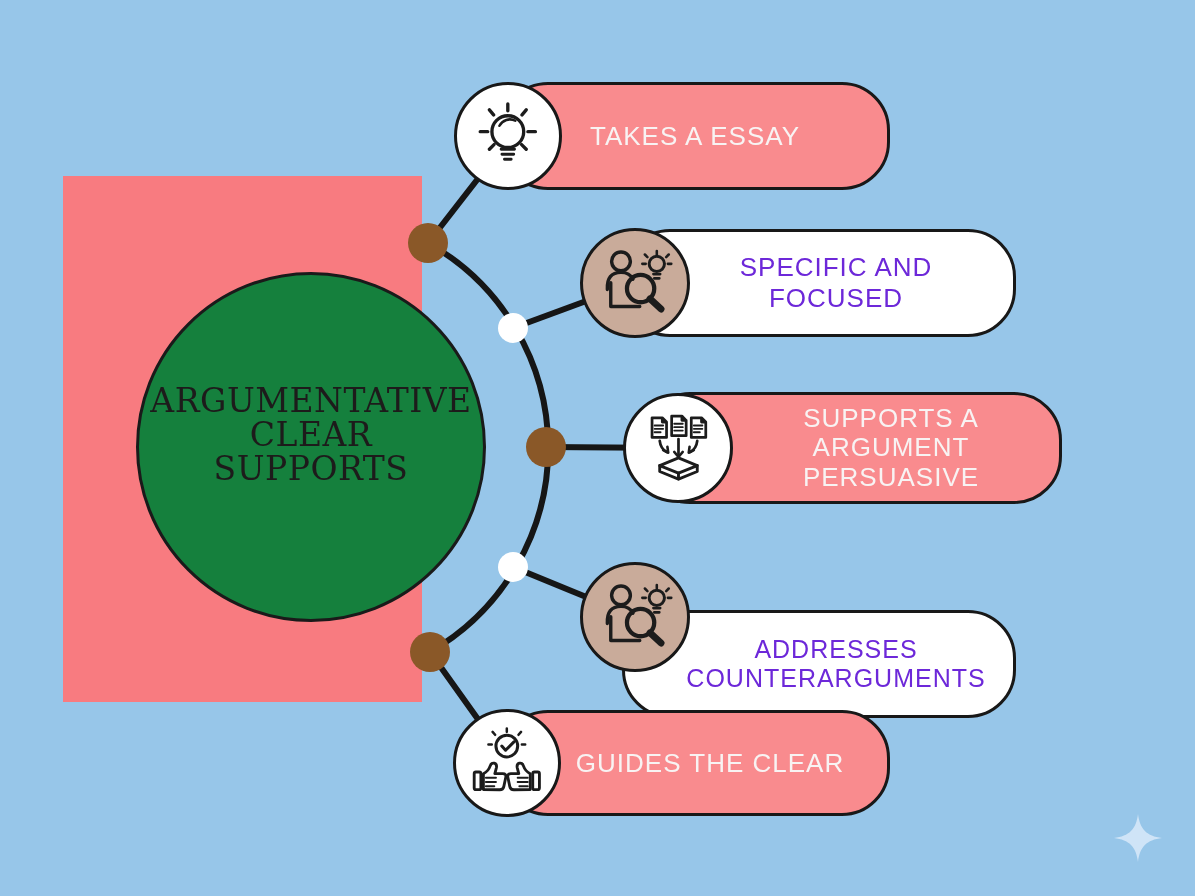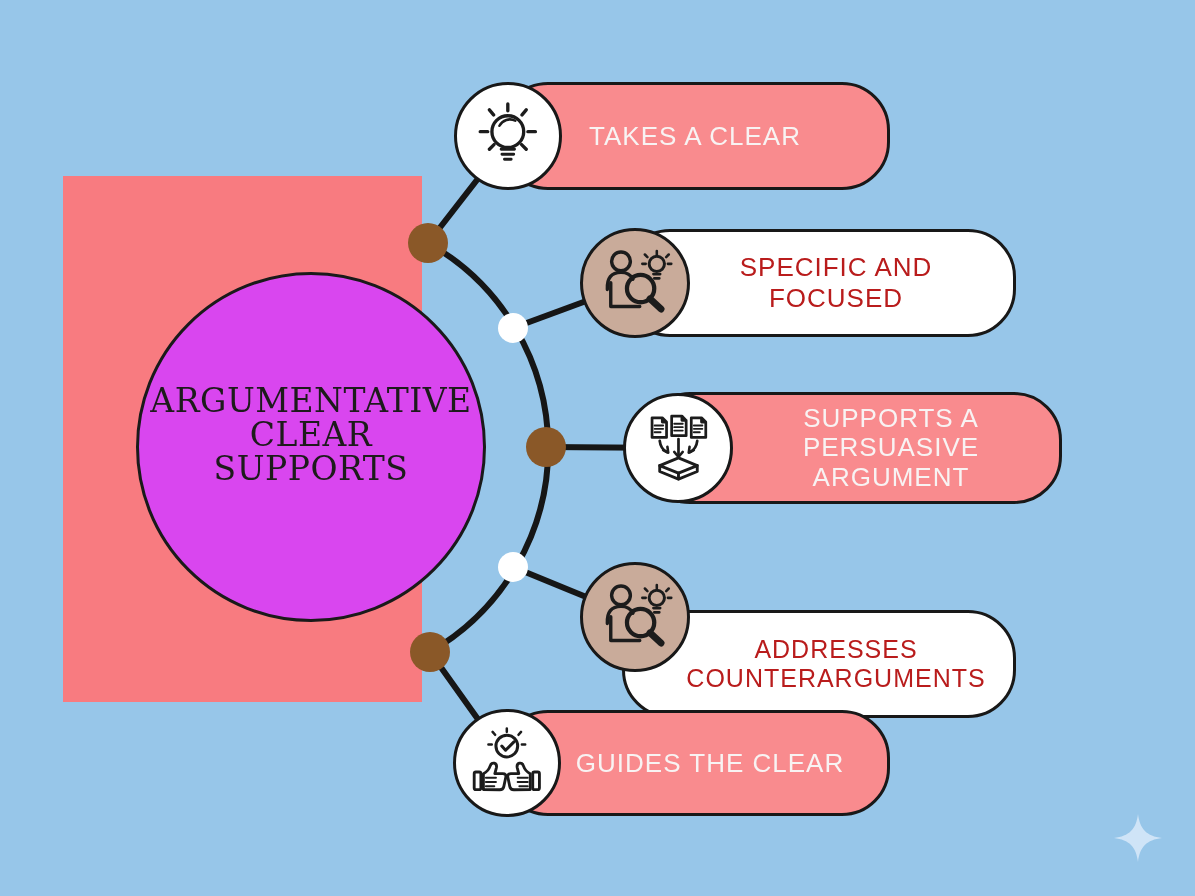--- a/index.html
+++ b/index.html
@@ -11,21 +11,21 @@
     font-family:"Liberation Sans", sans-serif;
   }
   .pink-panel{
     position:absolute;
     left:63px;top:176px;width:359px;height:526px;
     background:#f87b80;
   }
   .center-circle{
     position:absolute;
     left:136px;top:272px;width:350px;height:350px;
-    background:#d946ef;
+    background:#15803d;
     border:3px solid #1a1a1a;
     border-radius:50%;
     display:flex;align-items:center;justify-content:center;
     text-align:center;
     box-sizing:border-box;
   }
   .center-title{
     font-family:"DejaVu Serif", serif;
     font-size:33px;
     line-height:1.04;
@@ -44,21 +44,21 @@
     border:3px solid #181818;
     border-radius:48px;
     display:flex;align-items:center;justify-content:center;
     text-align:center;
     font-size:26px;
     letter-spacing:1px;
     line-height:1.18;
     font-weight:500;
   }
   .pill-pink{background:#f98b8e;color:#f8f3f3;}
-  .pill-white{background:#ffffff;color:#b91c1c;}
+  .pill-white{background:#ffffff;color:#6d28d9;}
   .pill-text span{display:block;}
   .icon-circle{
     position:absolute;
     box-sizing:border-box;
     border:3px solid #181818;
     border-radius:50%;
     display:flex;align-items:center;justify-content:center;
   }
   .icon-circle svg{width:82%;height:82%;}
   .ic-white{background:#ffffff;}
@@ -87,21 +87,21 @@
   <div class="center-circle">
     <div class="center-title">
       <span>ARGUMENTATIVE</span>
       <span>CLEAR</span>
       <span>SUPPORTS</span>
     </div>
   </div>
 
   <div class="pill pill-pink" style="left:500px;top:82px;width:390px;height:108px;">
     <div class="pill-text">
-      <span>TAKES A CLEAR</span>
+      <span>TAKES A ESSAY</span>
     </div>
   </div>
   <div class="icon-circle ic-white" style="left:454px;top:82px;width:108px;height:108px;">
     <svg viewBox="0 0 100 100" fill="none" stroke="#1c1c1c" stroke-linecap="round">
       <circle cx="50" cy="45" r="19" stroke-width="4"></circle>
       <path d="M40 38 a14 14 0 0 1 19 -6" stroke-width="3"></path>
       <path d="M42 66 h16 M43 72 h14 M46 78 h8" stroke-width="3.5"></path>
       <path d="M50 12 v8 M28 19 l5 6 M72 19 l-5 6 M17 45 h9 M83 45 h-9 M28 66 l5.5 -5.5 M72 66 l-5.5 -5.5" stroke-width="4"></path>
     </svg>
   </div>
@@ -121,22 +121,22 @@
       <path d="M68 69 l13 12" stroke-width="8"></path>
       <circle cx="76" cy="28" r="9" stroke-width="3.5"></circle>
       <path d="M72 40 h8 M73 45 h6" stroke-width="3"></path>
       <path d="M76 13 v4 M62 17 l3 3 M90 17 l-3 3 M59 28 h4 M93 28 h-4" stroke-width="3"></path>
     </svg>
   </div>
 
   <div class="pill pill-pink" style="left:642px;top:392px;width:420px;height:112px;padding-left:78px;line-height:1.12;">
     <div class="pill-text">
       <span>SUPPORTS A</span>
+      <span>ARGUMENT</span>
       <span>PERSUASIVE</span>
-      <span>ARGUMENT</span>
     </div>
   </div>
   <div class="icon-circle ic-white" style="left:623px;top:393px;width:110px;height:110px;">
     <svg viewBox="0 0 100 100" fill="none" stroke="#1c1c1c" stroke-linecap="round" stroke-linejoin="round">
       <path d="M20 15 h12 l5 5 v18 h-17 z M32 15 v5 h5" stroke-width="3.2"></path>
       <path d="M23 24 h10 M23 28 h10 M23 32 h7" stroke-width="2.2"></path>
       <path d="M43 13 h12 l5 5 v18 h-17 z M55 13 v5 h5" stroke-width="3.2"></path>
       <path d="M46 22 h10 M46 26 h10 M46 30 h10" stroke-width="2.2"></path>
       <path d="M66 15 h12 l5 5 v18 h-17 z M78 15 v5 h5" stroke-width="3.2"></path>
       <path d="M69 24 h10 M69 28 h10 M69 32 h7" stroke-width="2.2"></path>

